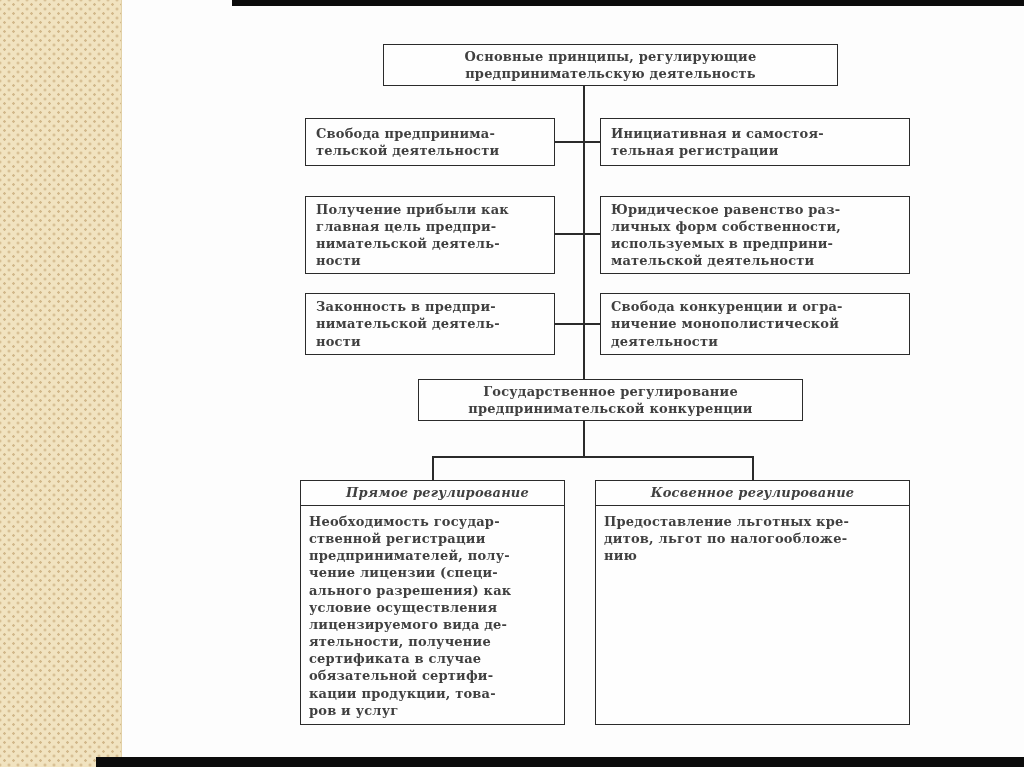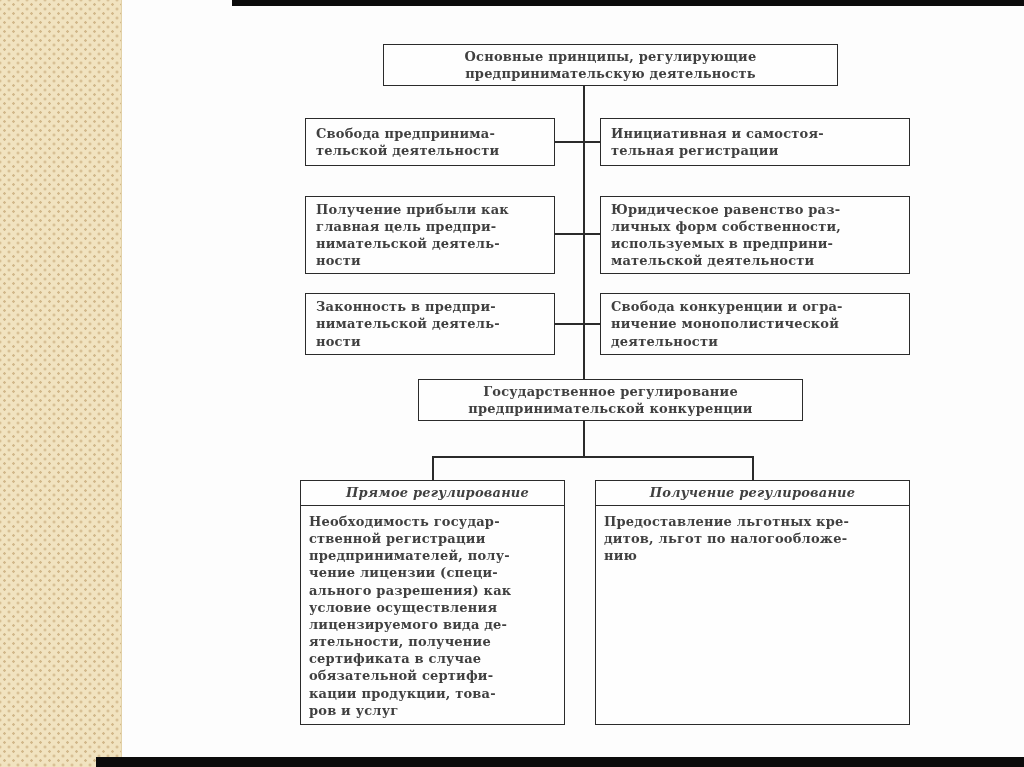--- a/index.html
+++ b/index.html
@@ -88,18 +88,18 @@
 чение лицензии (специ-
 ального разрешения) как
 условие осуществления
 лицензируемого вида де-
 ятельности, получение
 сертификата в случае
 обязательной сертифи-
 кации продукции, това-
 ров и услуг</div>
 
-  <div class="box center italic" style="left:595px;top:480px;width:315px;height:26px;z-index:2;">Получение регулирование</div>
+  <div class="box center italic" style="left:595px;top:480px;width:315px;height:26px;z-index:2;">Косвенное регулирование</div>
   <div class="box left top" style="left:595px;top:505px;width:315px;height:220px;z-index:2;padding-top:7px;">Предоставление льготных кре-
 дитов, льгот по налогообложе-
 нию</div>
 
 </div>
 
 </body></html>

